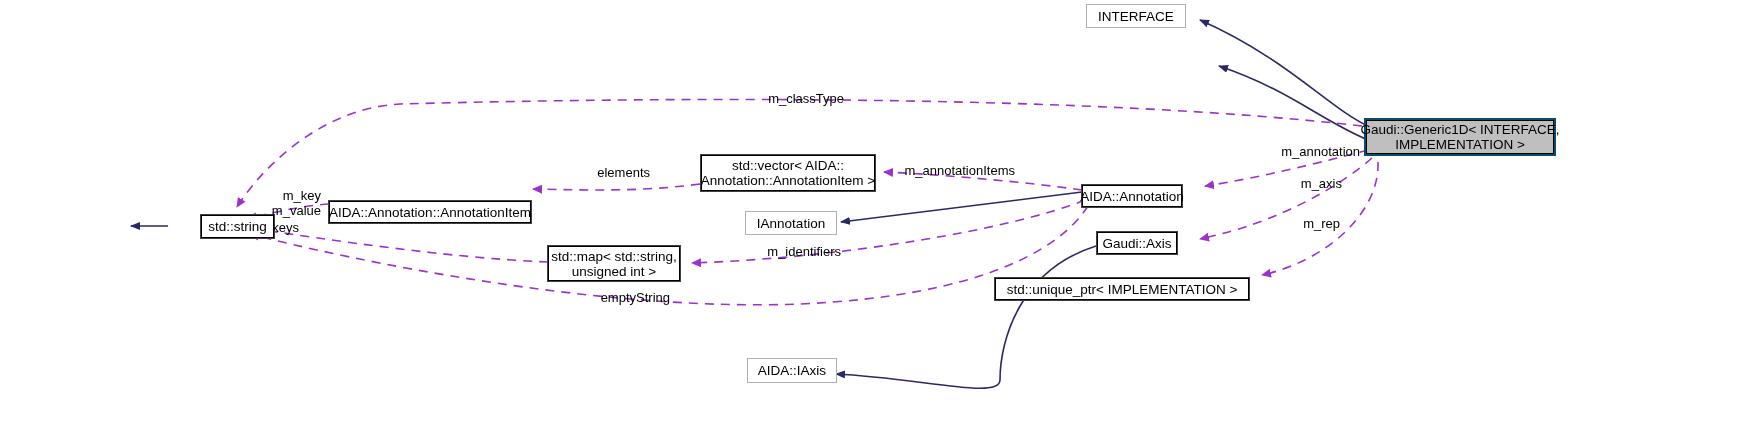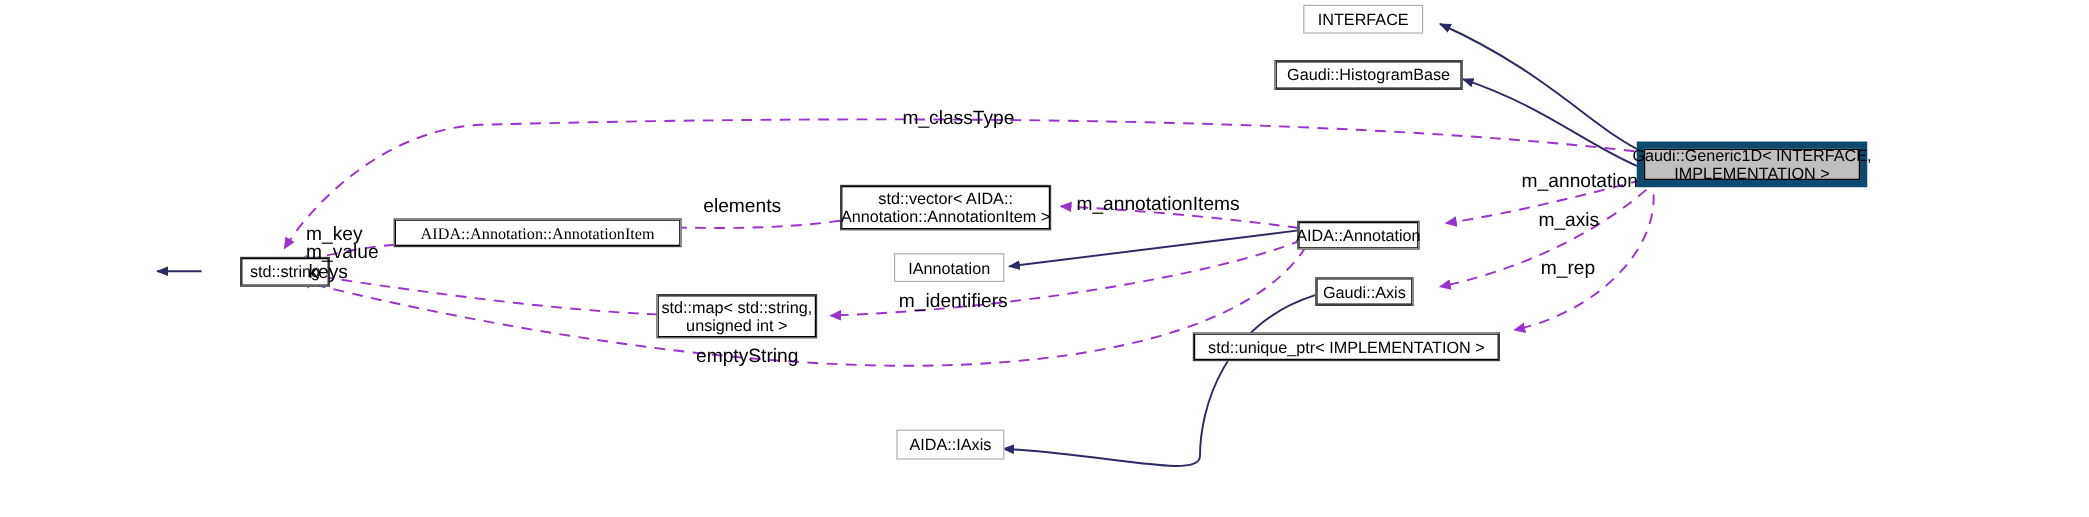--- a/index.html
+++ b/index.html
@@ -43,30 +43,30 @@
     border: 1px solid #404040;
     box-shadow: 0 0 0 1px #000000 inset;
   }
   
   .node.external {
     border: 1px solid #b0b0b0;
   }
   
   .node.focus {
     background: #bfbfbf;
-    border: 6px solid #0c4a6e;
+    border: 2px solid #0c4a6e;
     box-shadow: 0 0 0 1px #000000 inset;
   }
   .edge-label {
     position: absolute;
-    font-size: 16px;
+    font-size: 13px;
     line-height: 15px;
     color: #000000;
     white-space: pre;
-    text-align: left;
+    text-align: right;
     background: transparent;
   }
 </style>
 </head>
 <body>
 
 <div id="canvas">
 
   <svg class="edges" viewBox="0 0 1741 431" xmlns="http://www.w3.org/2000/svg">
     <defs>
@@ -110,29 +110,28 @@
       <path d="M1368,150 C1330,160 1260,178 1205,186" marker-end="url(#arrow-usage)"></path>
 
       <path d="M1372,158 C1340,186 1280,222 1200,239" marker-end="url(#arrow-usage)"></path>
 
       <path d="M1378,162 C1380,210 1330,260 1262,275" marker-end="url(#arrow-usage)"></path>
     </g>
   </svg>
 
   <div class="node external" style="left:1086px; top:4px; width:100px; height:24px;">INTERFACE</div>
 
-  <div class="node internal" style="left:1062px; top:50px; width:157px; height:25px;">Gaudi::HistogramBase</div>
 
   <div class="node focus" style="left:1364px; top:118px; width:192px; height:38px;">Gaudi::Generic1D&lt; INTERFACE,
 IMPLEMENTATION &gt;</div>
 
 
   <div class="node internal" style="left:168px; top:214px; width:75px; height:25px;margin-left:32px;">std::string</div>
 
-  <div class="node internal" style="left:328px; top:182px; width:240px; height:24px;font-family:Liberation Serif, serif;">AIDA::Annotation::AnnotationItem</div>
+  <div class="node internal" style="left:328px; top:200px; width:204px; height:24px;">AIDA::Annotation::AnnotationItem</div>
 
   <div class="node internal" style="left:700px; top:154px; width:176px; height:38px;">std::vector&lt; AIDA::
 Annotation::AnnotationItem &gt;</div>
 
   <div class="node external" style="left:745px; top:211px; width:92px; height:24px;text-align:center;">IAnnotation</div>
 
   <div class="node internal" style="left:1081px; top:184px; width:102px; height:24px;text-align:center;">AIDA::Annotation</div>
 
   <div class="node internal" style="left:547px; top:245px; width:134px; height:37px;">std::map&lt; std::string,
 unsigned int &gt;</div>

